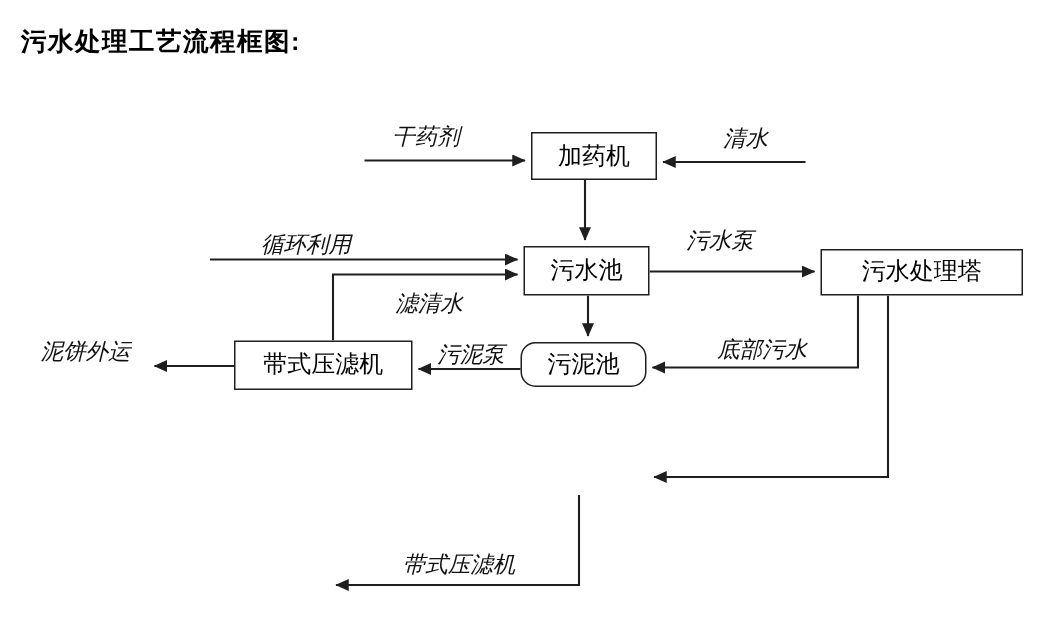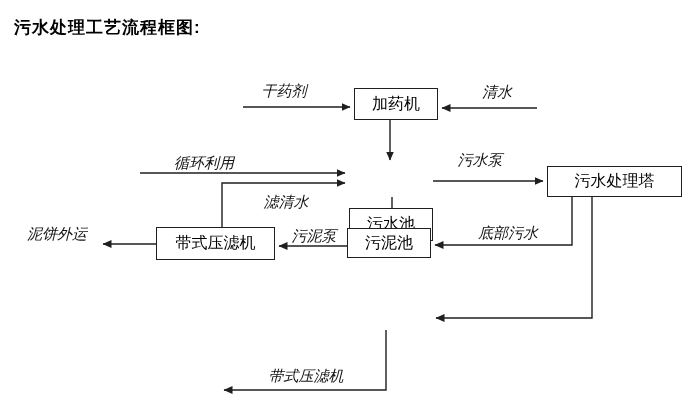--- a/index.html
+++ b/index.html
@@ -78,24 +78,24 @@
     <path d="M433,181 H543" fill="none" stroke="#1f1f1f" stroke-width="1.4" marker-end="url(#arrow)"></path>
     <path d="M392,197 V224" fill="none" stroke="#1f1f1f" stroke-width="1.4" marker-end="url(#arrow)"></path>
     <path d="M347,246 H279" fill="none" stroke="#1f1f1f" stroke-width="1.4" marker-end="url(#arrow)"></path>
     <path d="M156,244 H103" fill="none" stroke="#1f1f1f" stroke-width="1.4" marker-end="url(#arrow)"></path>
     <path d="M572,197 V245 H435" fill="none" stroke="#1f1f1f" stroke-width="1.4" marker-end="url(#arrow)"></path>
     <path d="M592,197 V318 H436" fill="none" stroke="#1f1f1f" stroke-width="1.4" marker-end="url(#arrow)"></path>
     <path d="M386,330 V390 H224" fill="none" stroke="#1f1f1f" stroke-width="1.4" marker-end="url(#arrow)"></path>
   </svg>
 
   <div class="node" style="left:354px; top:88px;  width:84px;  height:32px;">加药机</div>
-  <div class="node" style="left:349px; top:164px; width:84px;  height:33px;margin-top:44px;">污水池</div>
+  <div class="node" style="left:349px; top:164px; width:84px;  height:33px;">污水池</div>
   <div class="node" style="left:547px; top:166px; width:135px; height:31px;">污水处理塔</div>
   <div class="node" style="left:156px; top:227px; width:119px; height:33px;">带式压滤机</div>
-  <div class="node" style="left:347px; top:228px; width:84px;  height:30px;">污泥池</div>
+  <div class="node" style="left:347px; top:228px; width:84px;  height:30px;border-radius:10px;">污泥池</div>
 
   <span class="edge-label" style="left:284px; top:82px;">干药剂</span>
   <span class="edge-label" style="left:497px; top:83px;">清水</span>
   <span class="edge-label" style="left:204px; top:154px;">循环利用</span>
   <span class="edge-label" style="left:286px; top:193px;">滤清水</span>
   <span class="edge-label" style="left:480px; top:151px;text-align:right;">污水泵</span>
   <span class="edge-label" style="left:314px; top:227px;">污泥泵</span>
   <span class="edge-label" style="left:57px;  top:225px;text-align:right;">泥饼外运</span>
   <span class="edge-label" style="left:508px; top:224px;">底部污水</span>
   <span class="edge-label" style="left:306px; top:367px;">带式压滤机</span>

